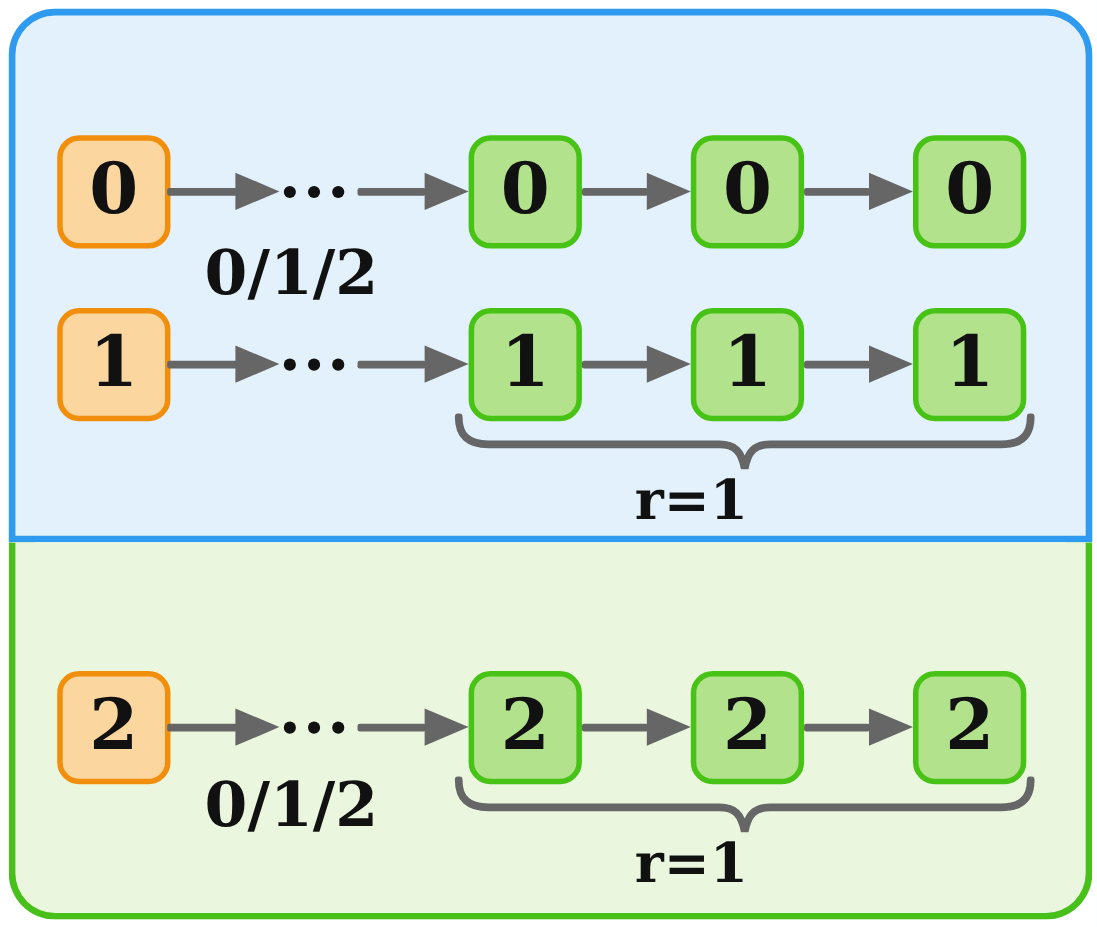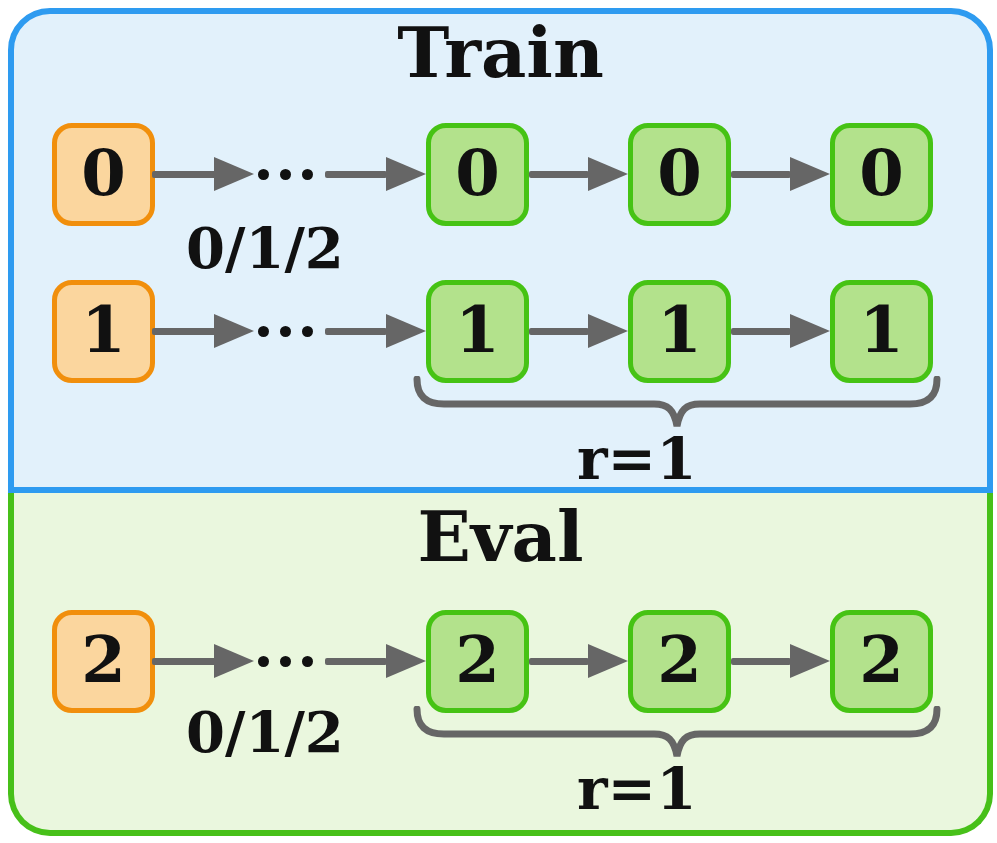--- a/index.html
+++ b/index.html
@@ -46,33 +46,31 @@
     border-top: 17px solid transparent;
     border-bottom: 17px solid transparent;
     border-left: 40px solid var(--arrow);
   }
   .dot { position: absolute; width: 11px; height: 11px; border-radius: 50%; background: var(--text); }
   .label {
     position: absolute; width: 200px; text-align: left;
     font-weight: bold; color: var(--text); line-height: 1;
   }
   .label.transition { font-size: 56px; }
-  .label.reward { font-size: 58px; }
+  .label.reward { font-size: 50px; }
   .brace { position: absolute; color: var(--arrow); }
 </style>
 </head>
 <body>
 
 <div class="canvas">
 
   <section class="panel train"></section>
   <section class="panel eval"></section>
 
-  <div class="title" style="top:18px">Train</div>
-  <div class="title" style="top:502px">Eval</div>
 
   <div class="box source" style="left:52px;top:123px">0</div>
   <div class="hline" style="left:152px;top:171px;width:64px"></div>
   <div class="ahead" style="left:214px;top:157px"></div>
   <div class="dot" style="left:258px;top:169px"></div>
   <div class="dot" style="left:280px;top:169px"></div>
   <div class="dot" style="left:302px;top:169px"></div>
   <div class="hline" style="left:325px;top:171px;width:62px"></div>
   <div class="ahead" style="left:386px;top:157px"></div>
   <div class="box target" style="left:426px;top:123px">0</div>

